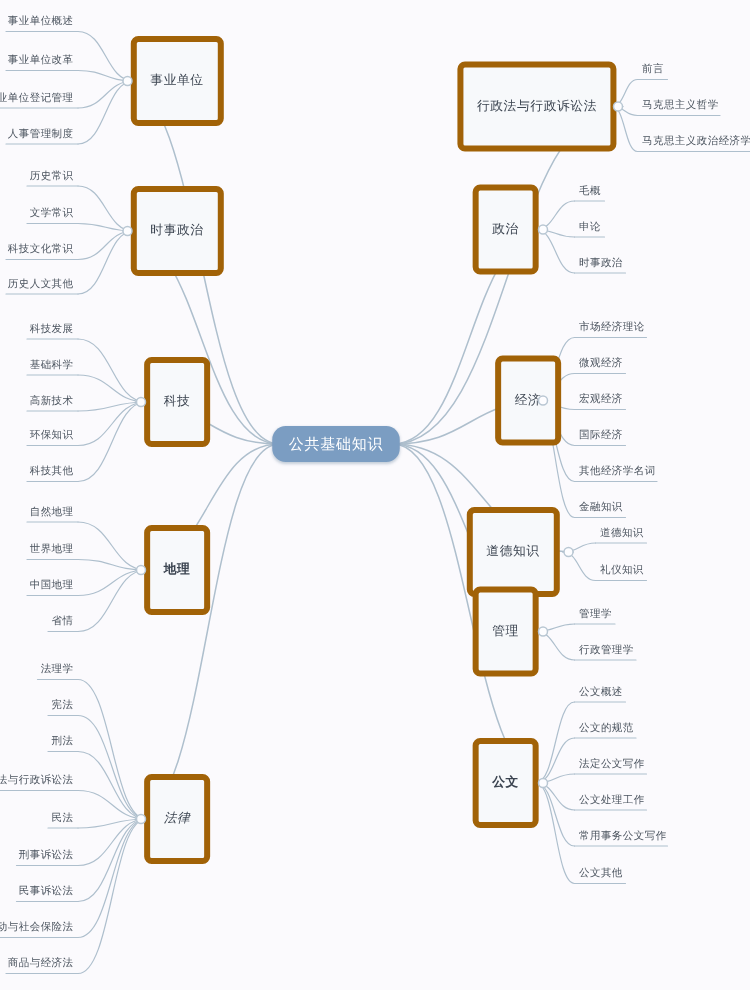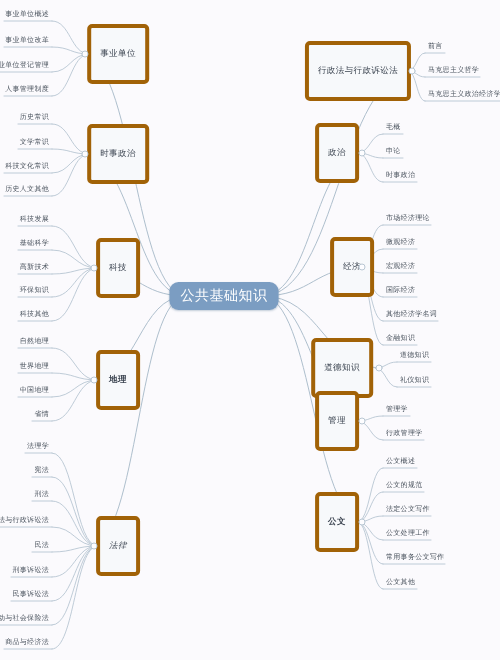--- a/index.html
+++ b/index.html
@@ -17,21 +17,21 @@
     box-sizing:border-box;
     white-space:nowrap;
     transform:translate(-50%,-50%);
   }
   
   .root{
     background:#7b9dc2;
     color:#ffffff;
     border-radius:9px;
     padding:5px 11px;
-    font-size:14px;
+    font-size:10px;
     letter-spacing:.5px;
     text-align:center;
     box-shadow:0 1px 2px rgba(90,120,150,.35);
   }
   
   .branch{
     background:#f7f9fb;
     border:4px solid #a16207;
     border-radius:5px;
     padding:20px 9px;

